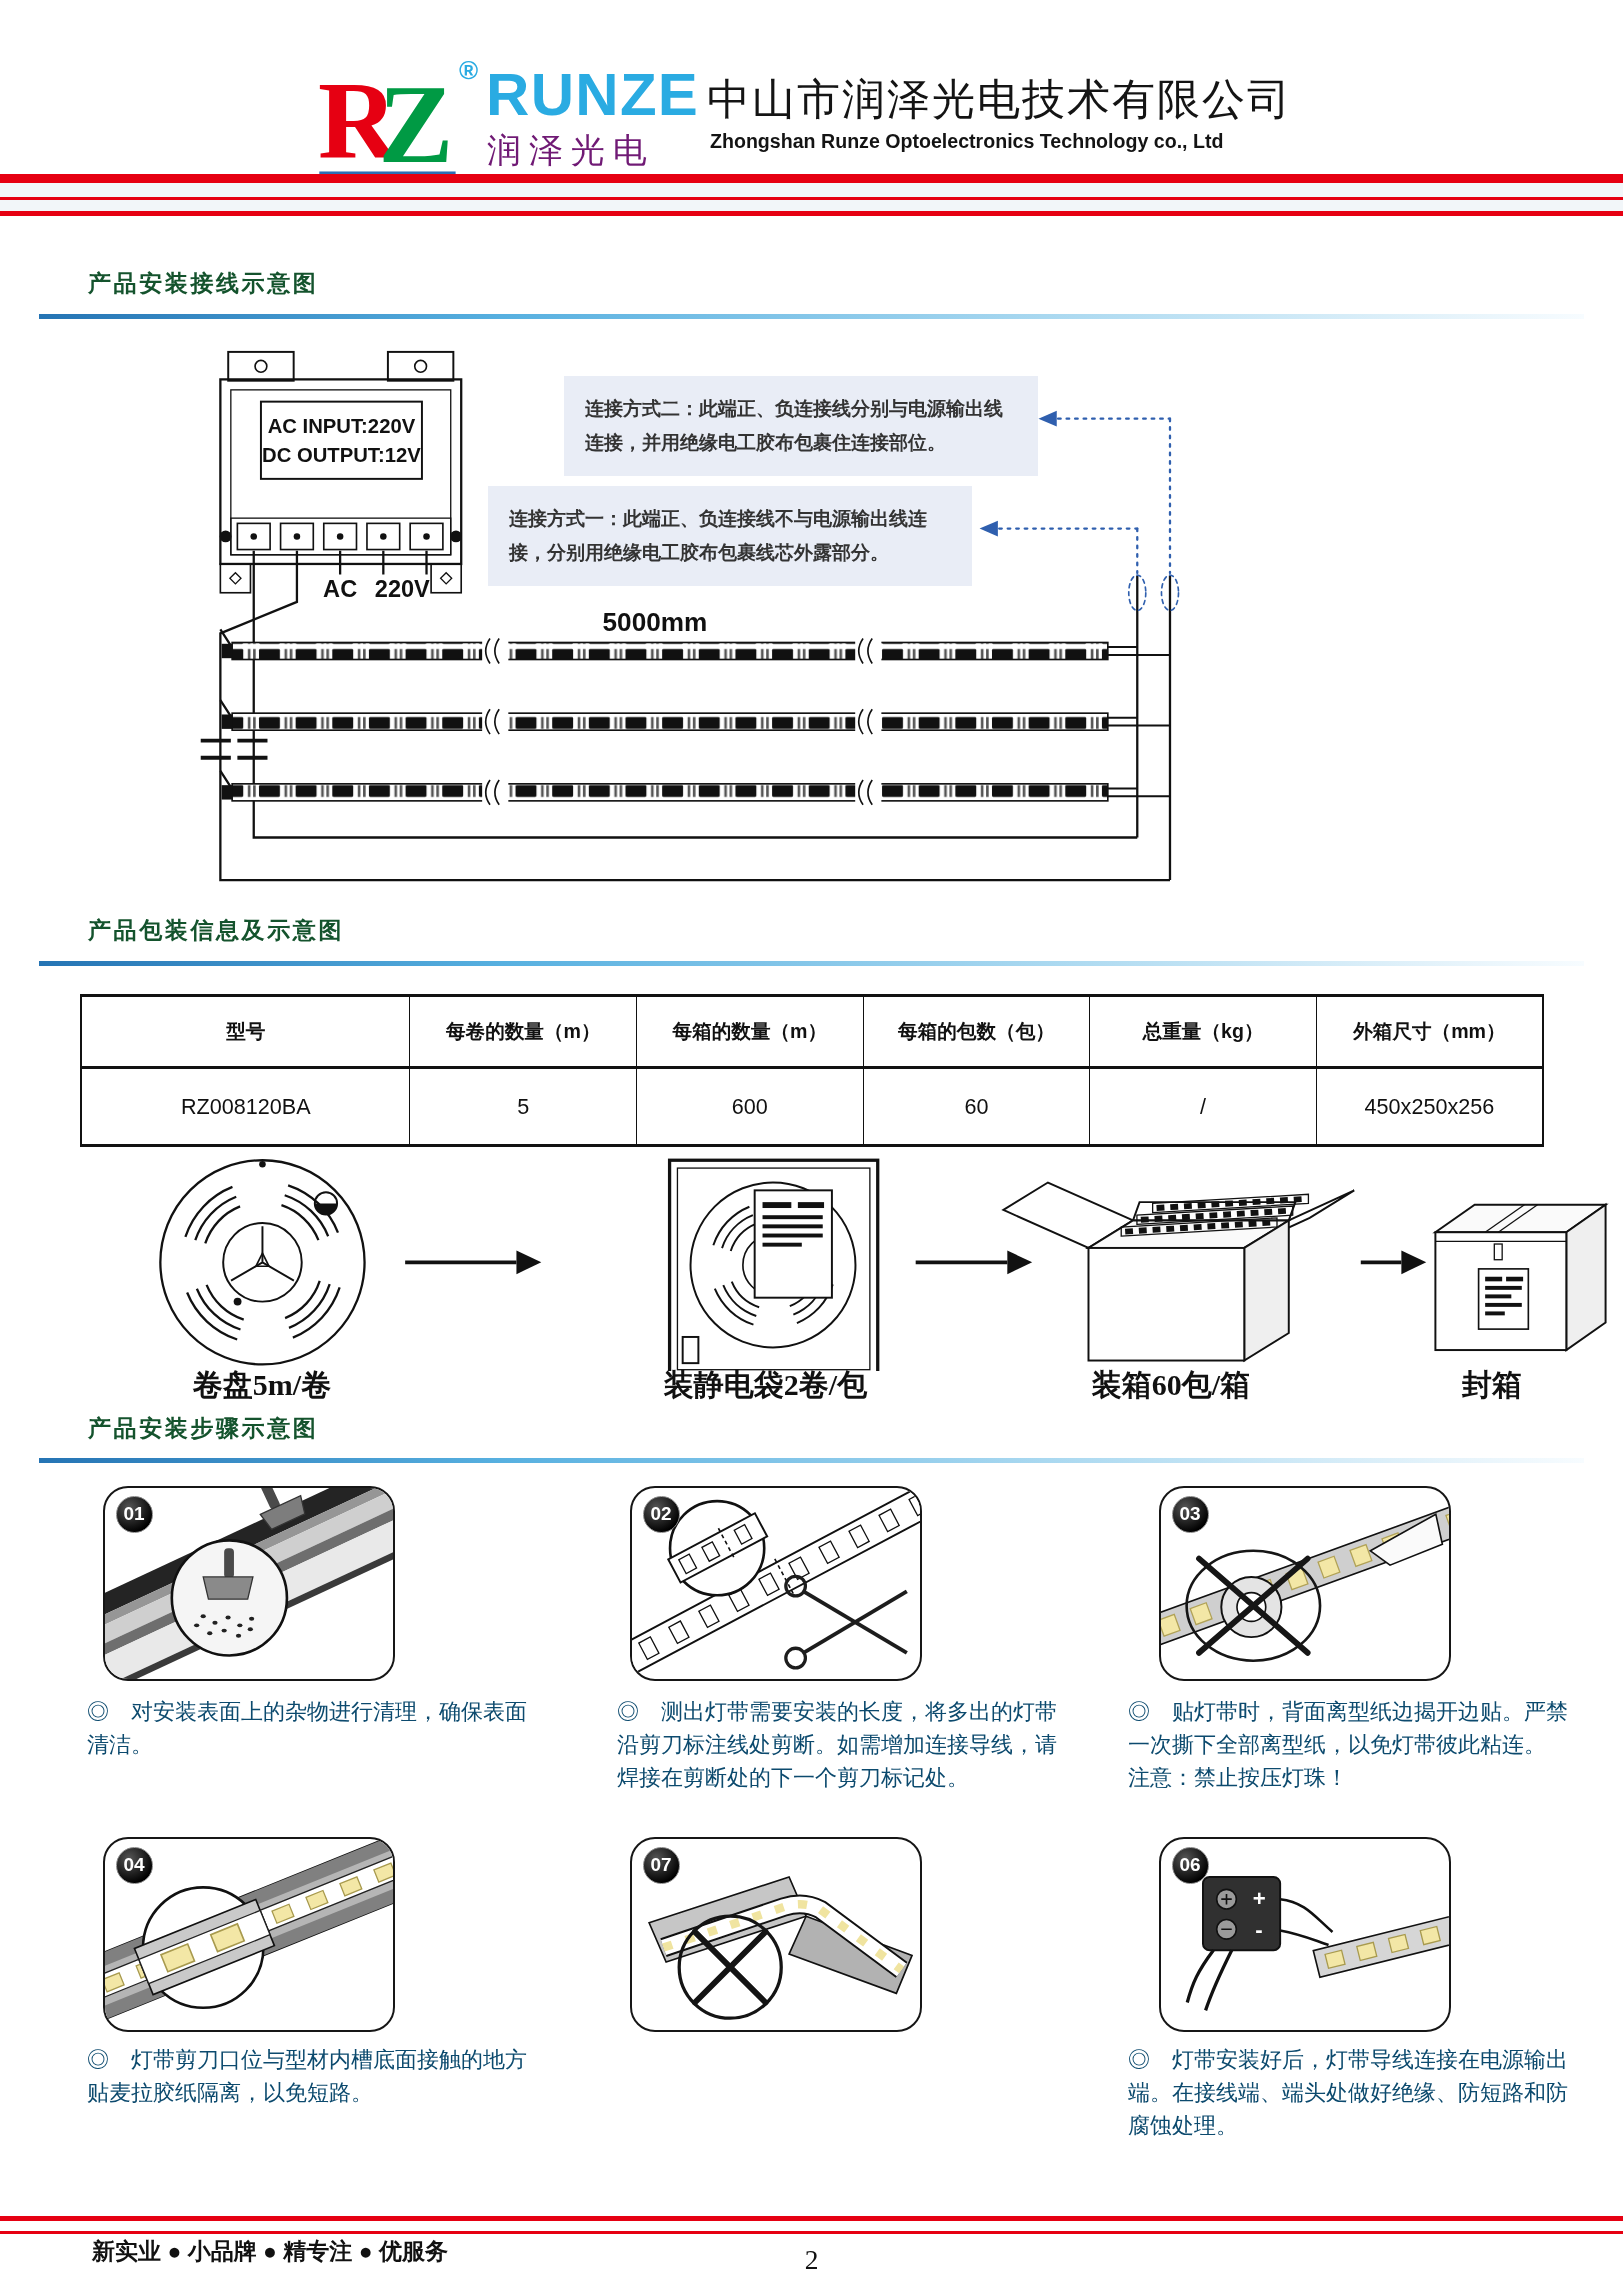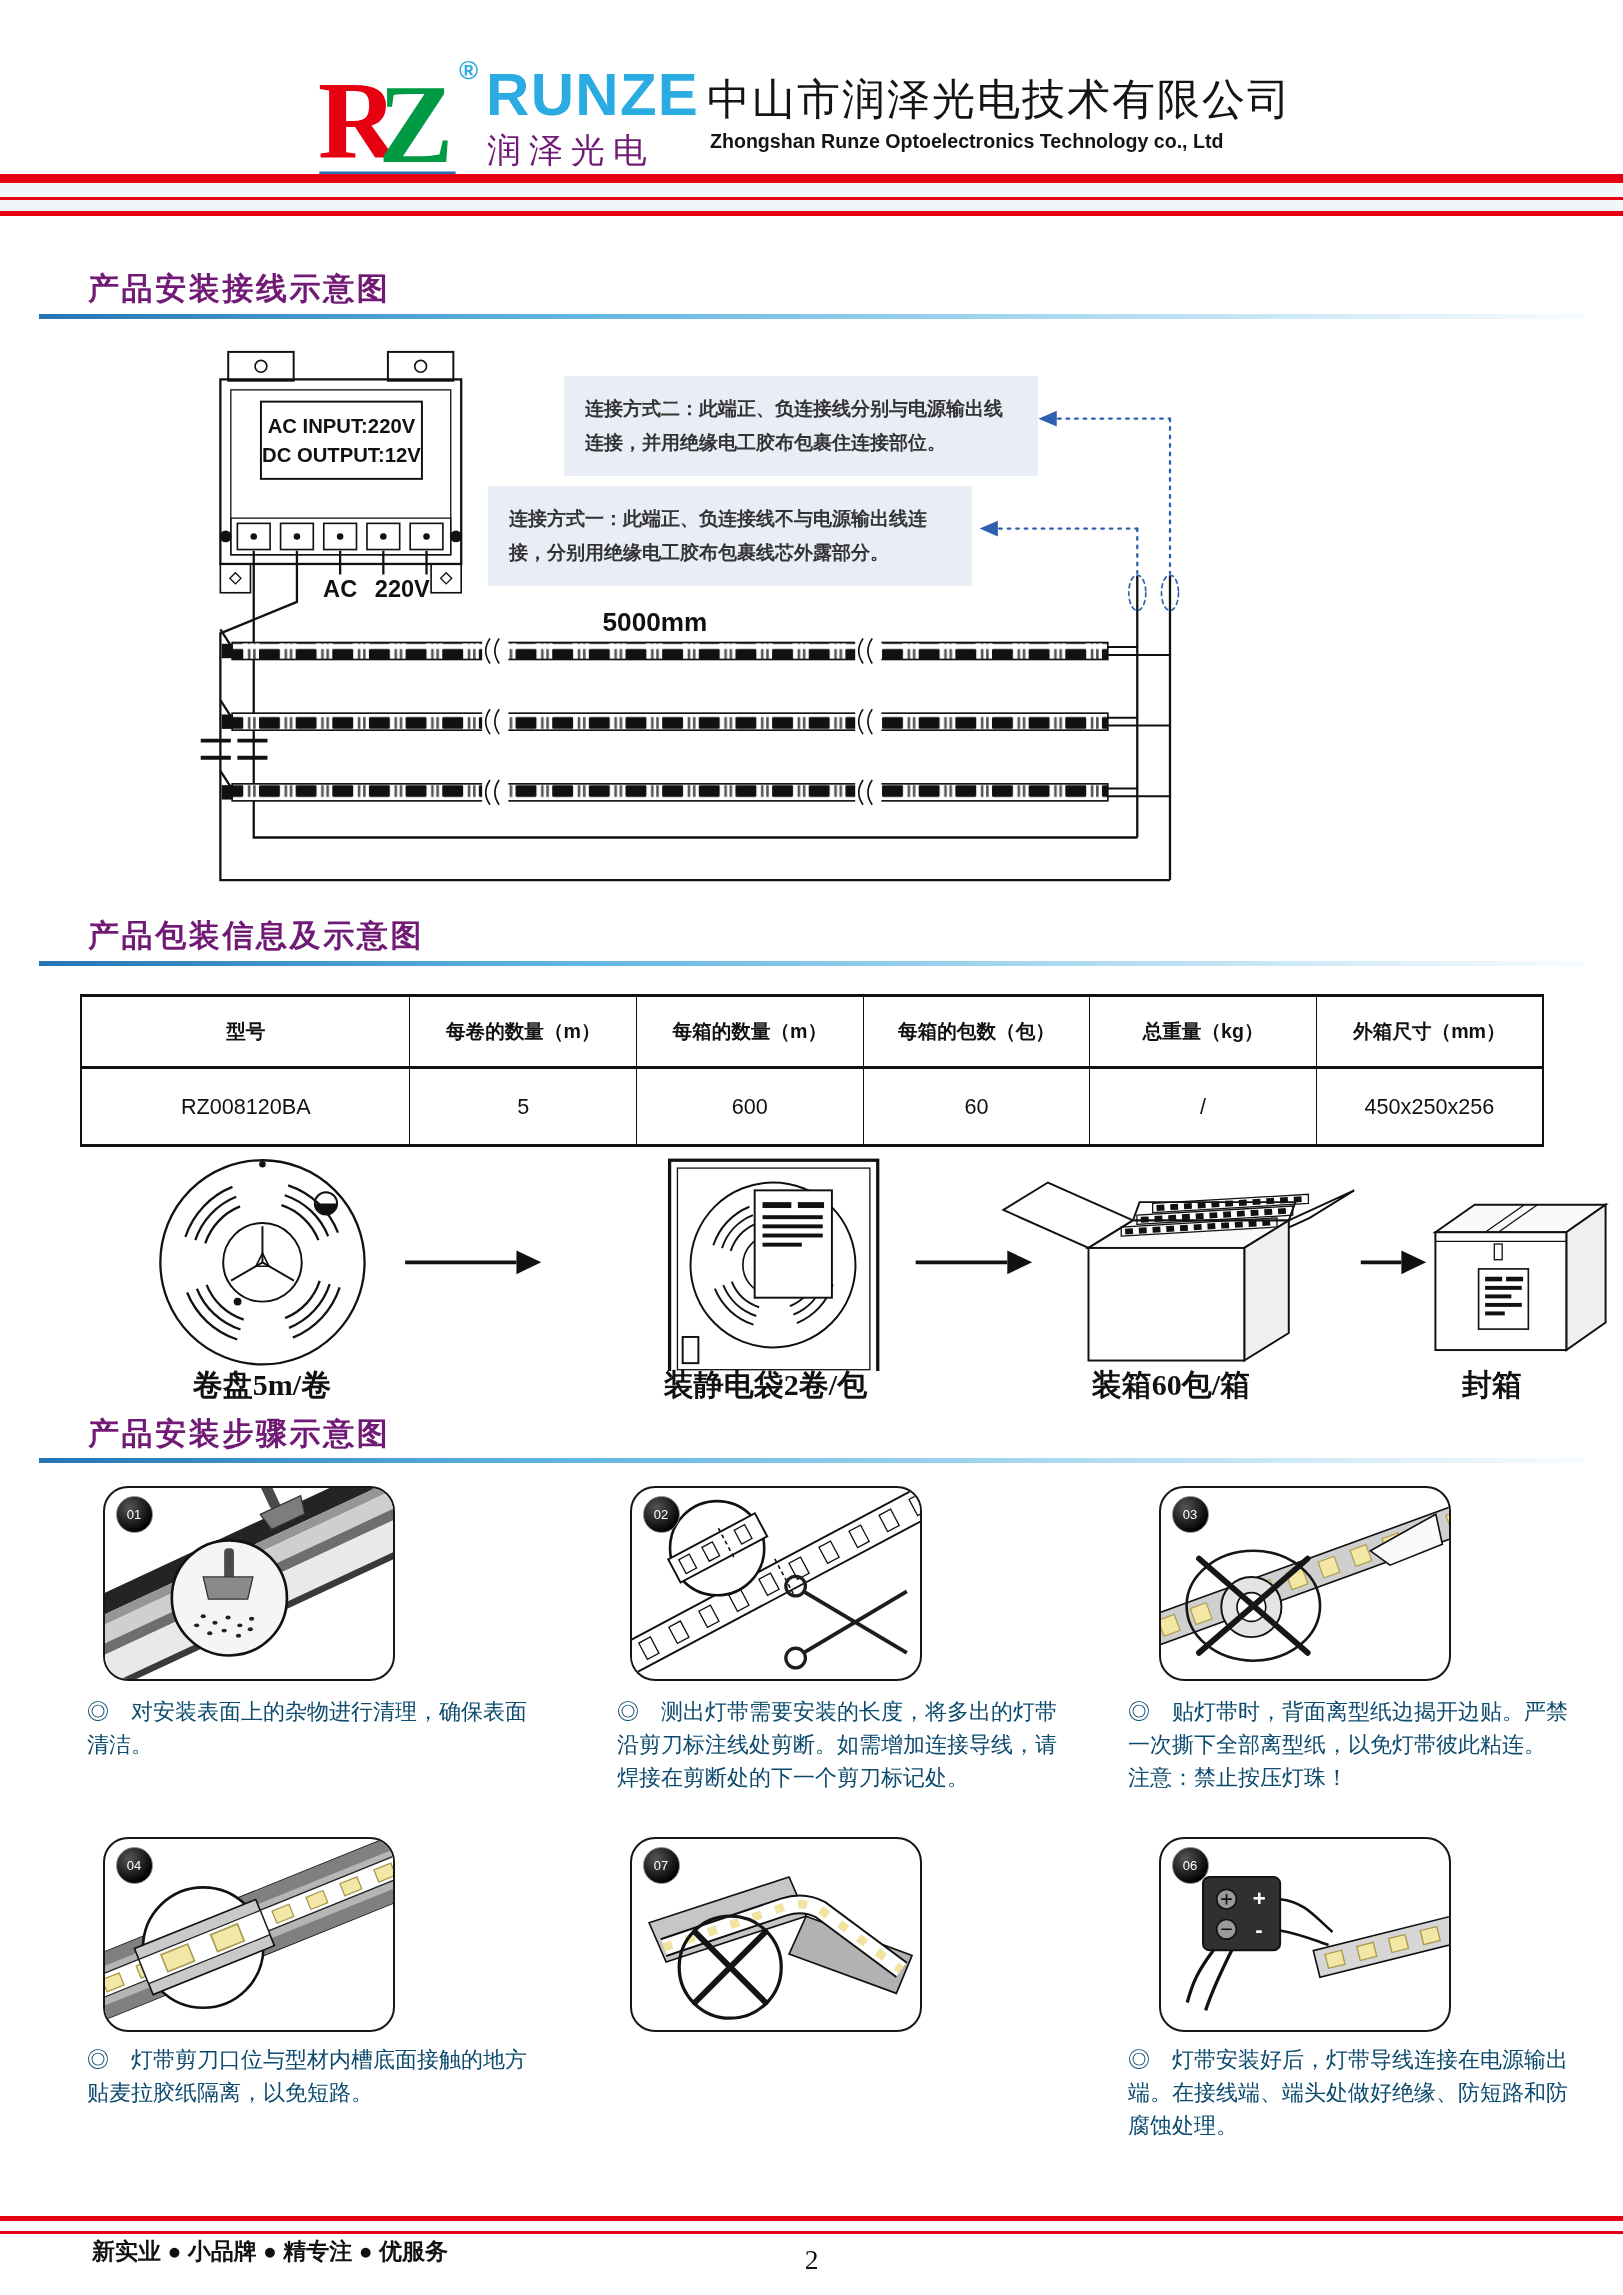--- a/index.html
+++ b/index.html
@@ -11,21 +11,21 @@
                color:#2aabe2;letter-spacing:1.3px;}
   .brand-reg{position:absolute;left:459px;top:55px;font-size:26px;font-weight:700;color:#2aabe2;}
   .brand-cn{position:absolute;left:487px;top:128px;font-size:34px;font-weight:400;
             color:#701a75;letter-spacing:7.9px;}
   .company-cn{position:absolute;left:707px;top:71px;font-size:43px;font-weight:400;
               color:#141414;letter-spacing:2px;}
   .company-en{position:absolute;left:710px;top:130px;font-size:19.6px;font-weight:700;color:#141414;}
   .redline{position:absolute;left:0;width:1623px;background:#e60012;}
   .grayband{position:absolute;left:0;width:1623px;background:#f2f6f9;}
   
-  .sec-title{position:absolute;left:88px;font-size:31px;font-weight:800;color:#701a75;letter-spacing:2.6px;}
+  .sec-title{position:absolute;left:88px;font-size:23px;font-weight:800;color:#14532d;letter-spacing:2.6px;}
   .sec-underline{position:absolute;left:39px;width:1545px;height:5.2px;
     background:linear-gradient(90deg,#2574b4 0%,#57b0e0 30%,#a9d8f0 65%,#e7f4fb 92%,#f7fcff 100%);}
   
   .note{position:absolute;background:#e9edf6;color:#333;font-weight:600;font-size:19px;
         line-height:1.8;padding:15.7px 21px;}
   
   .pack-table{position:absolute;left:80px;top:994px;width:1464px;border-collapse:collapse;
               table-layout:fixed;text-align:center;color:#111;
               border-left:2px solid #111;border-right:2px solid #111;
               border-top:3.9px solid #111;border-bottom:3.9px solid #111;}
@@ -33,21 +33,21 @@
                  border-bottom:3.3px solid #111;}
   .pack-table td{font-size:21.6px;font-weight:400;height:73px;border:1.3px solid #111;margin-left:11px;}
   
   .cap{position:absolute;top:1365px;font-family:"Liberation Serif",serif;font-size:30px;
        font-weight:700;color:#111;text-align:center;}
   
   .card{position:absolute;width:288px;height:191px;border:2.6px solid #161616;border-radius:25px;
         background:#fff;overflow:hidden;}
   .badge{position:absolute;left:10.5px;top:7.9px;width:35px;height:35px;border-radius:50%;
          background:radial-gradient(circle at 35% 30%,#555 0%,#000 75%);color:#fff;
-         font-size:13px;font-weight:400;display:flex;align-items:center;justify-content:center;
+         font-size:19px;font-weight:700;display:flex;align-items:center;justify-content:center;
          border:1.3px solid #888;z-index:2;}
   .step-text{position:absolute;width:458px;font-family:"Liberation Serif",serif;font-size:22px;
              line-height:1.5;color:#0c4a6e;white-space:pre-line;}
   
   .footer-slogan{position:absolute;left:92px;top:2236px;font-size:23px;font-weight:800;color:#111;}
   .footer-page{position:absolute;left:0;top:2244px;width:1623px;text-align:center;
                font-family:"Liberation Serif",serif;font-size:27.5px;color:#111;}
   svg{display:block;}
 </style>
 </head>

